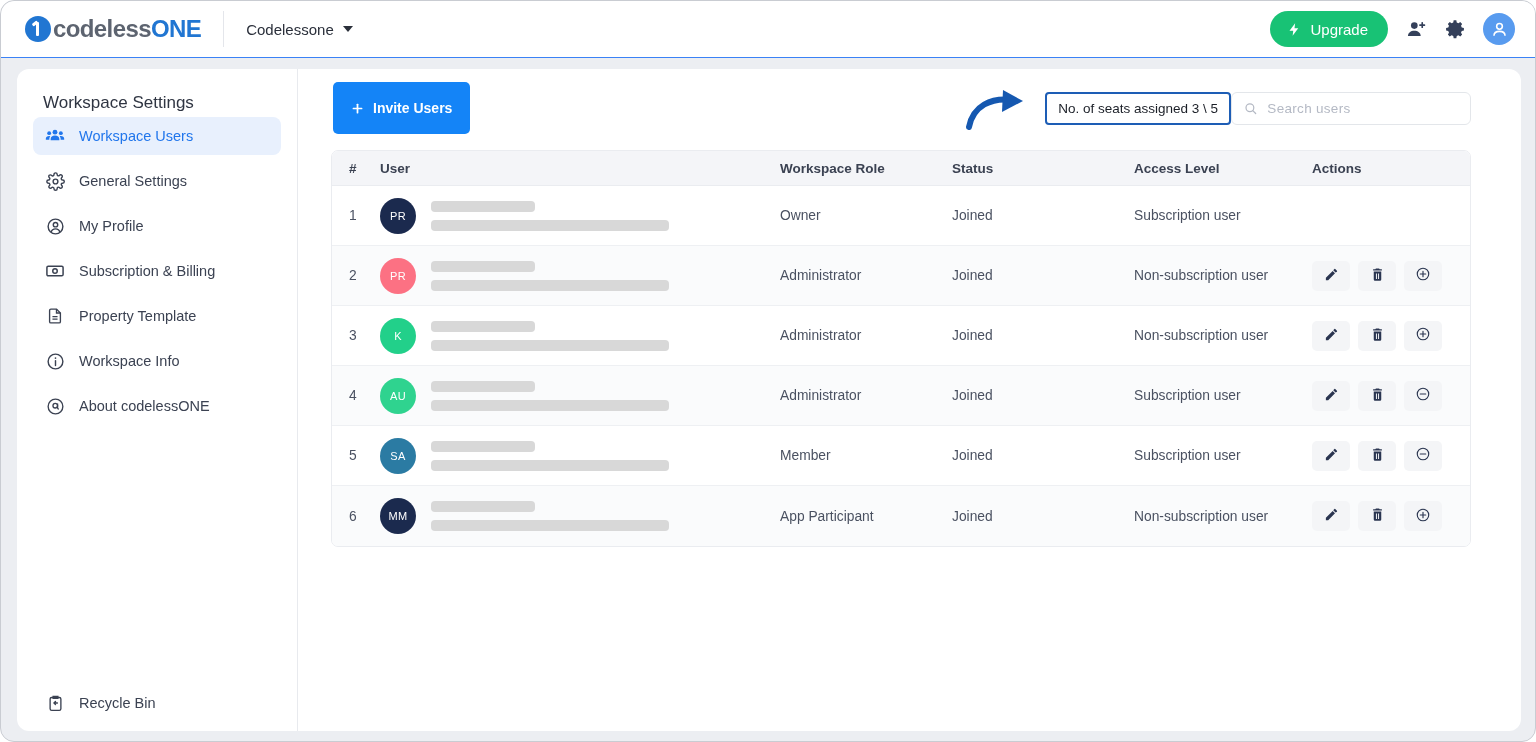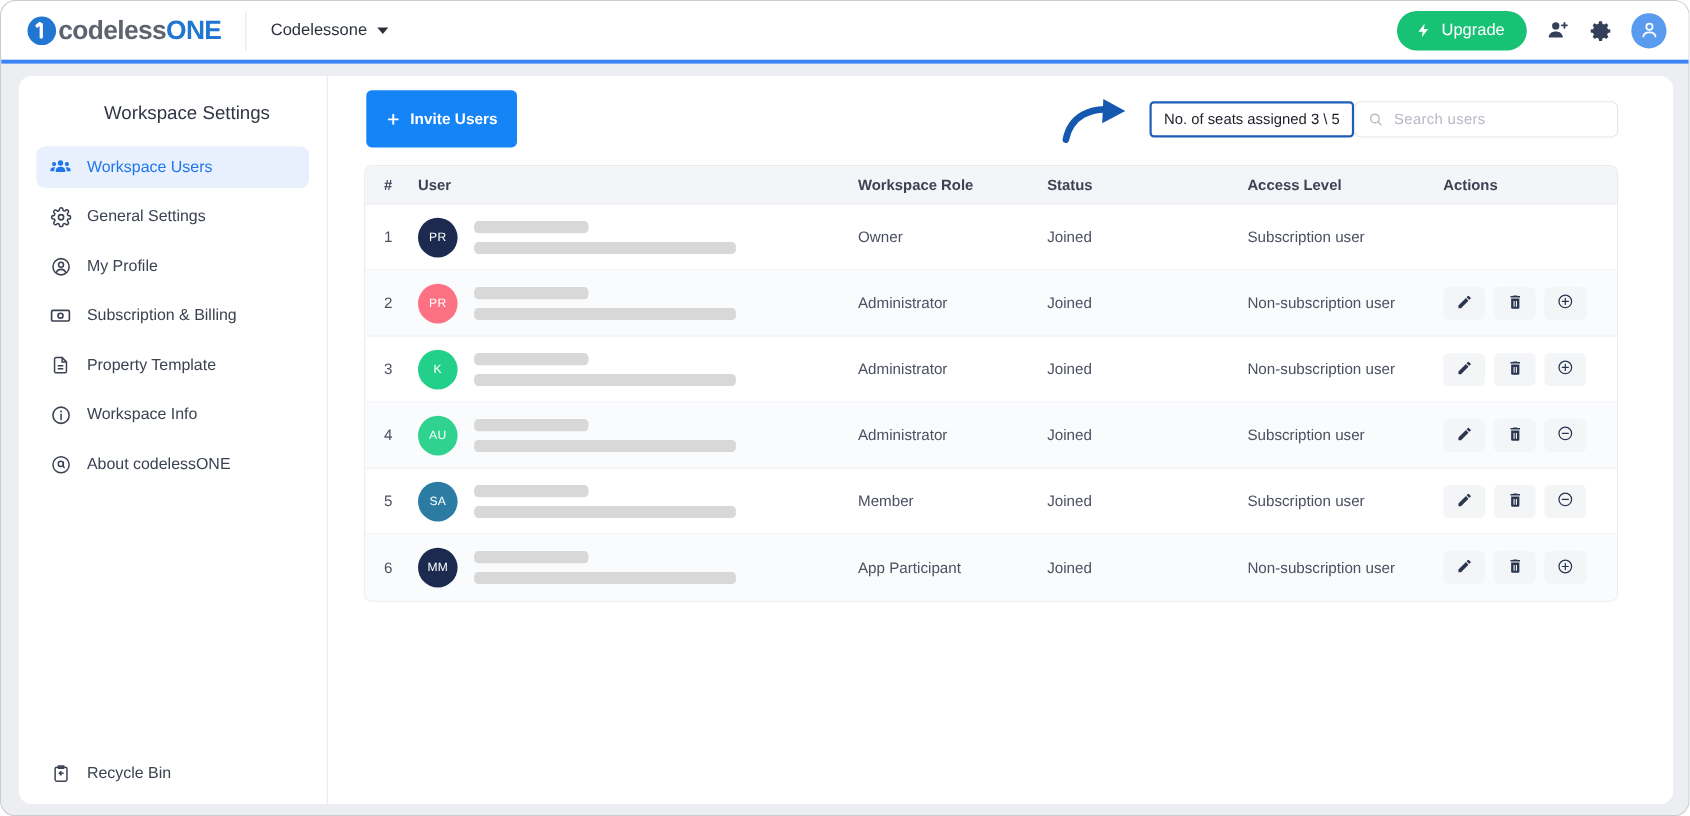--- a/index.html
+++ b/index.html
@@ -16,21 +16,21 @@
     border-radius: 14px;
     border: 1px solid #c9ccd2;
     overflow: hidden;
   }
 
   
   #topbar {
     position: absolute; left: 0; top: 0;
     width: 1536px; height: 57px;
     background: #ffffff;
-    border-bottom: 4px solid #3b82f6;
+    border-bottom: 1px solid #3b82f6;
     display: flex; align-items: center;
     border-radius: 14px 14px 0 0;
   }
   .brand { display: flex; align-items: center; margin-left: 24px; }
   .brand-mark {
     width: 26px; height: 26px; border-radius: 50%;
     background: #2176d2; position: relative; flex: 0 0 auto;
   }
   .brand-mark::after {
     content: ""; position: absolute; left: 11px; top: 6px;
@@ -87,21 +87,21 @@
     display: flex; overflow: hidden;
   }
 
   
   #sidebar {
     width: 281px; flex: 0 0 281px; height: 100%;
     border-right: 1px solid #e8eaee;
     position: relative;
   }
   .side-title {
-    font-size: 17px; color: #2f3542; margin: 24px 0 20px 26px; text-align: center;
+    font-size: 17px; color: #2f3542; margin: 24px 0 4px 26px;
   }
   .side-item {
     display: flex; align-items: center; gap: 14px;
     height: 38px; margin: 0 16px; padding-left: 12px;
     border-radius: 8px; cursor: pointer;
     font-size: 14.5px; color: #3b4252; text-align: center;
   }
   .side-item + .side-item { margin-top: 7px; }
   .side-item.active { background: #e8f0fd; color: #2176ec; }
   .side-ico {

